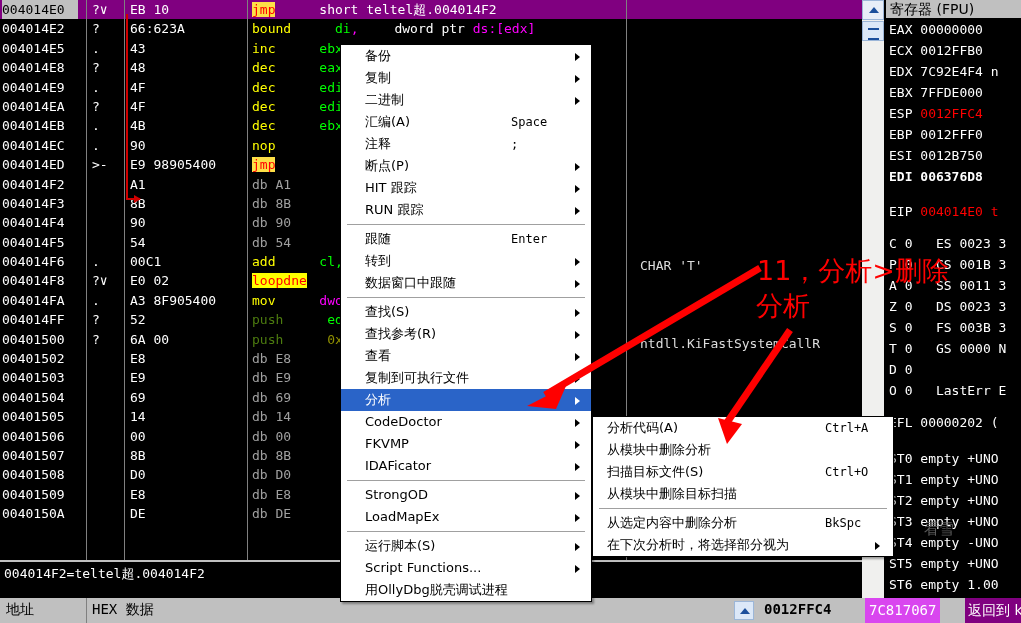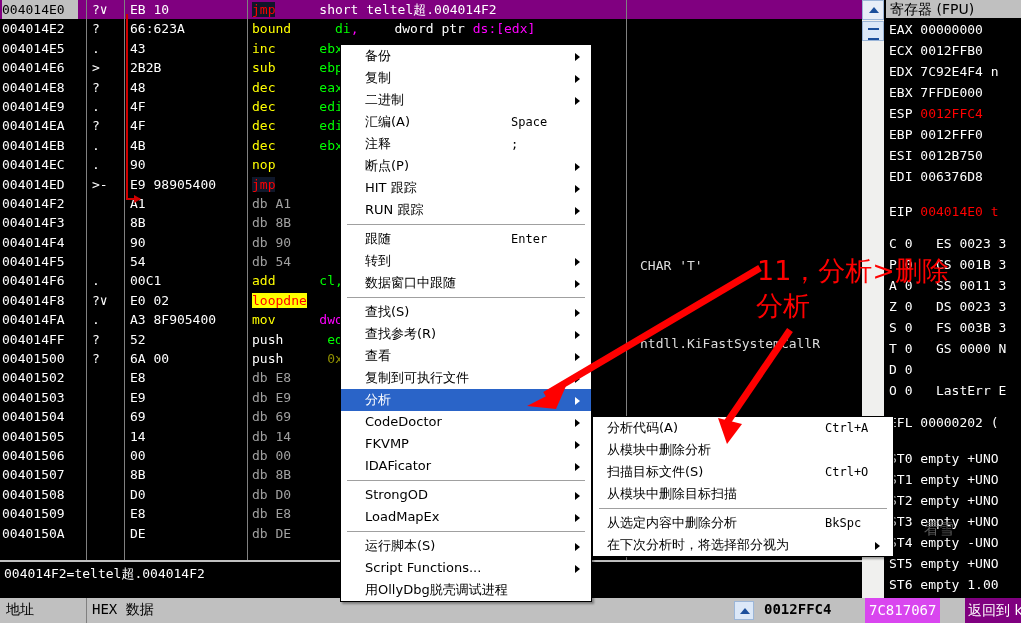--- a/index.html
+++ b/index.html
@@ -22,23 +22,23 @@
 
   .sep-v{position:absolute;top:0;width:1px;background:#808080;}
 
   .sel-addr{background:#c0c0c0;color:#000 !important;}
   .sel-row{background:#800080;}
   .gray{color:#a0a0a0;}
   .wht{color:#ffffff;margin-left:36px;}
   .yel{color:#ffff00;}
   .grn{color:#00ff00;}
   .mag{color:#ff00ff;}
-  .blu{color:#ffffff;}
+  .blu{color:#4d7c0f;}
   .olv{color:#909000;}
-  .hl-jmp{background:#0f172a;color:#ff0000;}
+  .hl-jmp{background:#fde047;color:#ff0000;}
   .hl-loop{background:#ffff00;color:#ff0000;}
 
   
   .trace-line{position:absolute;background:#d00000;}
 
   
   #hint-bar{left:0;top:560px;width:884px;height:38px;background:#000;
             border-top:2px solid #c0c0c0;color:#fff;}
   #hint-bar .txt{position:absolute;left:4px;top:3px;white-space:pre;}
 
@@ -129,26 +129,20 @@
         <span class="c-hex">66:623A</span>
         <span class="c-asm"><span class="yel">bound</span><span class="wht"> </span><span class="grn">di</span><span class="mag">,</span><span class="wht">dword ptr </span><span class="mag">ds:[</span><span class="mag">edx</span><span class="mag">]</span></span>
       </div>
       <div class="drow">
         <span class="c-addr">004014E5</span>
         <span class="c-mark">.</span>
         <span class="c-hex">43</span>
         <span class="c-asm"><span class="yel">inc</span><span class="wht"> </span><span class="grn">ebx</span></span>
       </div>
       <div class="drow">
-        <span class="c-addr">004014E6</span>
-        <span class="c-mark">&gt;</span>
-        <span class="c-hex">2B2B</span>
-        <span class="c-asm"><span class="yel">sub</span><span class="wht"> </span><span class="grn">ebp</span><span class="mag">,</span><span class="mag">d</span></span>
-      </div>
-      <div class="drow">
         <span class="c-addr">004014E8</span>
         <span class="c-mark">?</span>
         <span class="c-hex">48</span>
         <span class="c-asm"><span class="yel">dec</span><span class="wht"> </span><span class="grn">eax</span></span>
       </div>
       <div class="drow">
         <span class="c-addr">004014E9</span>
         <span class="c-mark">.</span>
         <span class="c-hex">4F</span>
         <span class="c-asm"><span class="yel">dec</span><span class="wht"> </span><span class="grn">edi</span></span>
@@ -325,21 +319,21 @@
 <div class="abs" id="reg-pane">
   <div id="reg-title">寄存器 (FPU)</div>
   <div id="reg-body">
       <div class="rrow" style="top: 22px;"><span>EAX </span><span>00000000</span></div>
       <div class="rrow" style="top: 43px;"><span>ECX </span><span>0012FFB0</span></div>
       <div class="rrow" style="top: 64px;"><span>EDX </span><span>7C92E4F4 n</span></div>
       <div class="rrow" style="top: 85px;"><span>EBX </span><span>7FFDE000</span></div>
       <div class="rrow" style="top: 106px;"><span>ESP </span><span class="rred">0012FFC4</span></div>
       <div class="rrow" style="top: 127px;"><span>EBP </span><span>0012FFF0</span></div>
       <div class="rrow" style="top: 148px;"><span>ESI </span><span>0012B750</span></div>
-      <div class="rrow" style="top: 169px;"><span>EDI </span><span>006376D8</span></div>
+      <div class="rrow" style="top: 169px; font-weight: bold;"><span>EDI </span><span>006376D8</span></div>
       <div class="rrow" style="top: 204px;"><span>EIP </span><span class="rred">004014E0 t</span></div>
       <div class="rrow" style="top: 236px;">C 0   ES 0023 3</div>
       <div class="rrow" style="top: 257px;">P 0   CS 001B 3</div>
       <div class="rrow" style="top: 278px;">A 0   SS 0011 3</div>
       <div class="rrow" style="top: 299px;">Z 0   DS 0023 3</div>
       <div class="rrow" style="top: 320px;">S 0   FS 003B 3</div>
       <div class="rrow" style="top: 341px;">T 0   GS 0000 N</div>
       <div class="rrow" style="top: 362px;">D 0</div>
       <div class="rrow" style="top: 383px;">O 0   LastErr E</div>
       <div class="rrow" style="top: 415px;">EFL 00000202 (</div>

